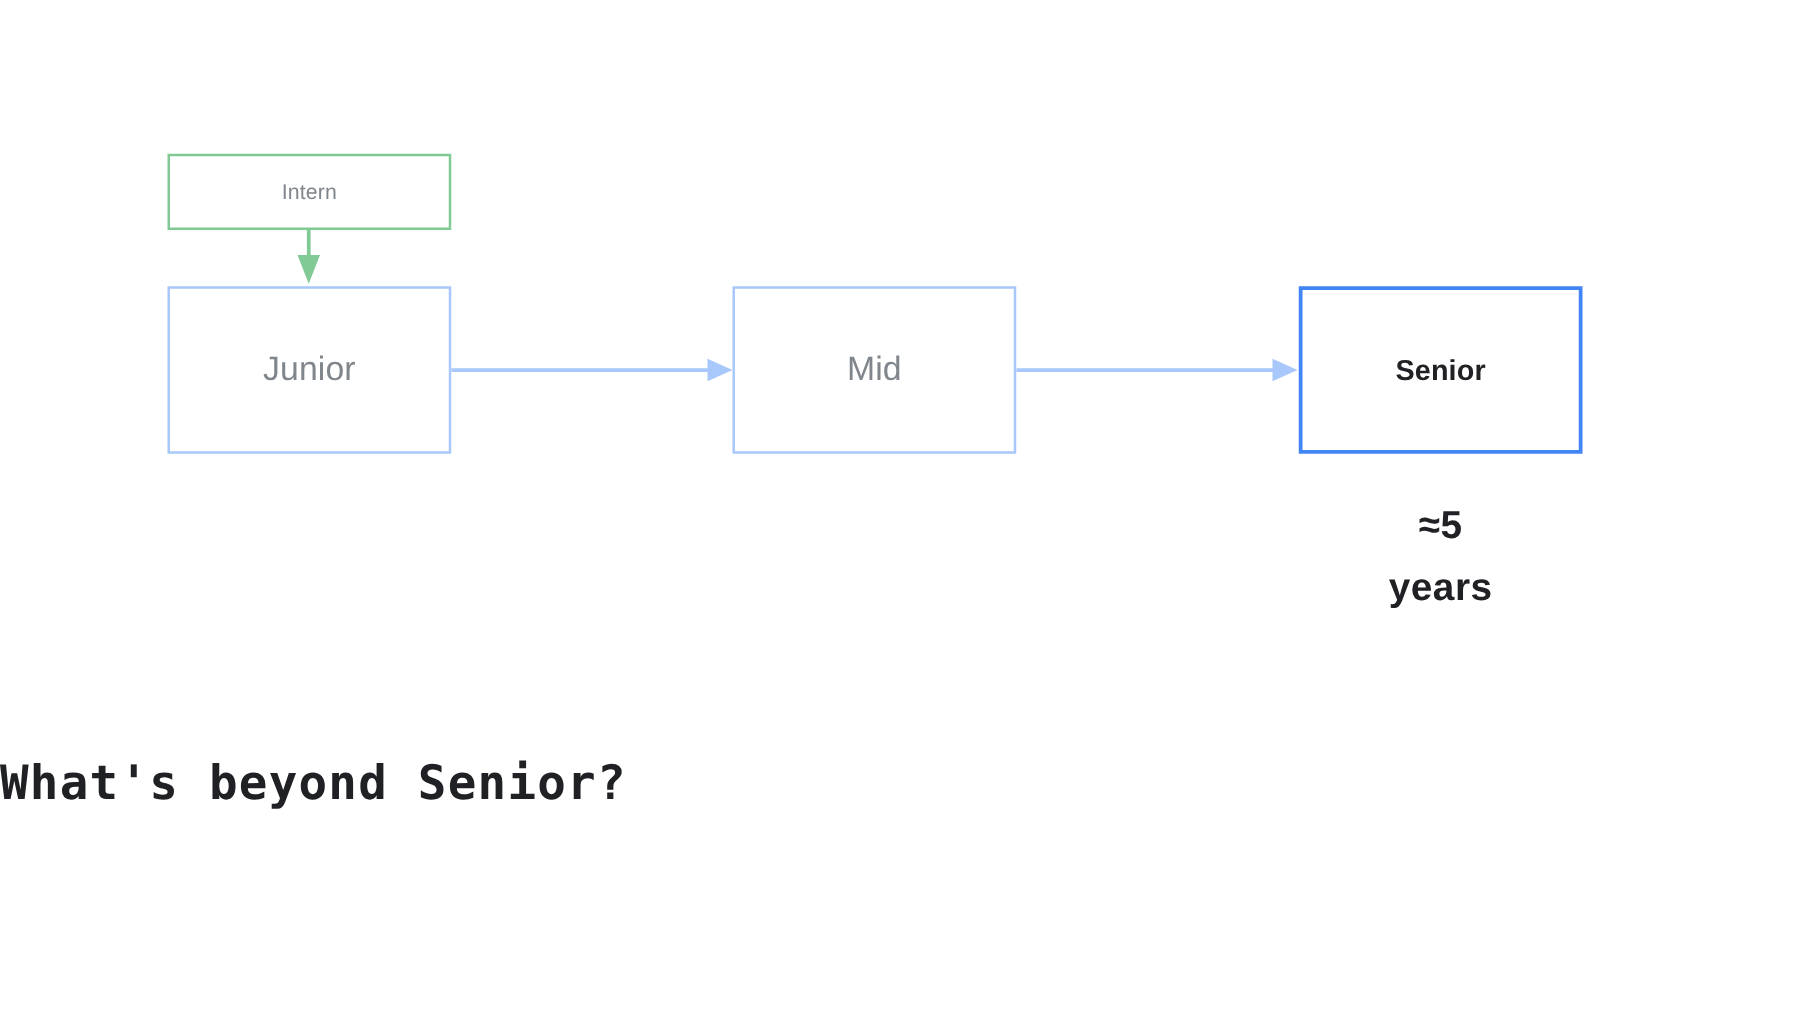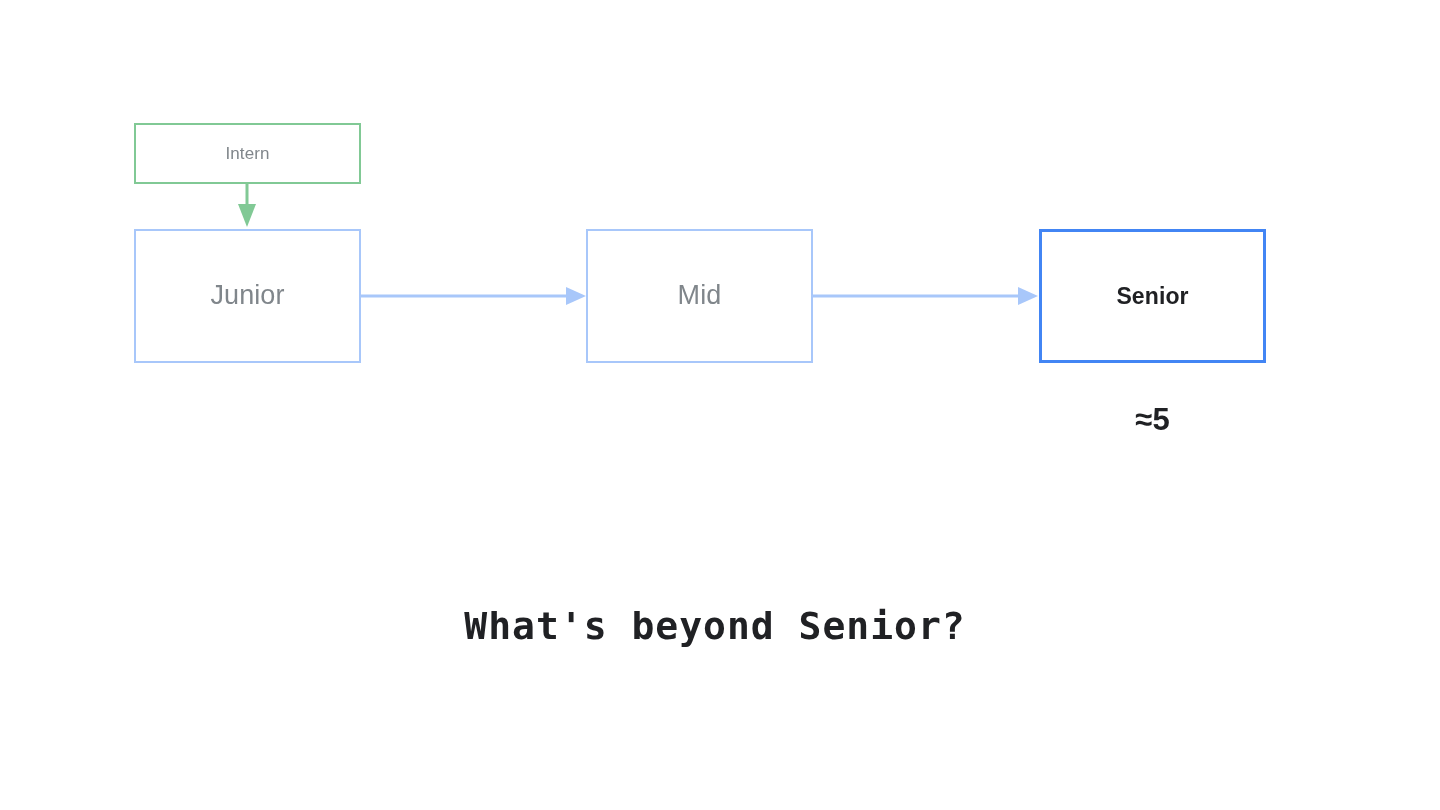--- a/index.html
+++ b/index.html
@@ -123,21 +123,20 @@
     letter-spacing: 0.4px;
     user-select: none;
   }
 
   
   .caption {
     position: absolute;
     left: 0;
     top: 604px;
     width: 1430px;
-    text-align: center;
     font-family: "DejaVu Sans Mono", "Liberation Mono", monospace;
     font-size: 38px;
     font-weight: 700;
     color: #202124;
     letter-spacing: 1px;
     user-select: none;
   }
 </style>
 </head>
 <body>
@@ -173,17 +172,18 @@
   <div class="node node-junior">
     <span class="node-label">Junior</span>
   </div>
 
   <div class="node node-senior">
     <span class="node-label">Senior</span>
   </div>
 
   <div class="annotation">
     <div>≈5</div>
+    <div>years</div>
   </div>
 
   <div class="caption">What's beyond Senior?</div>
 
 </div>
 
 </body></html>

